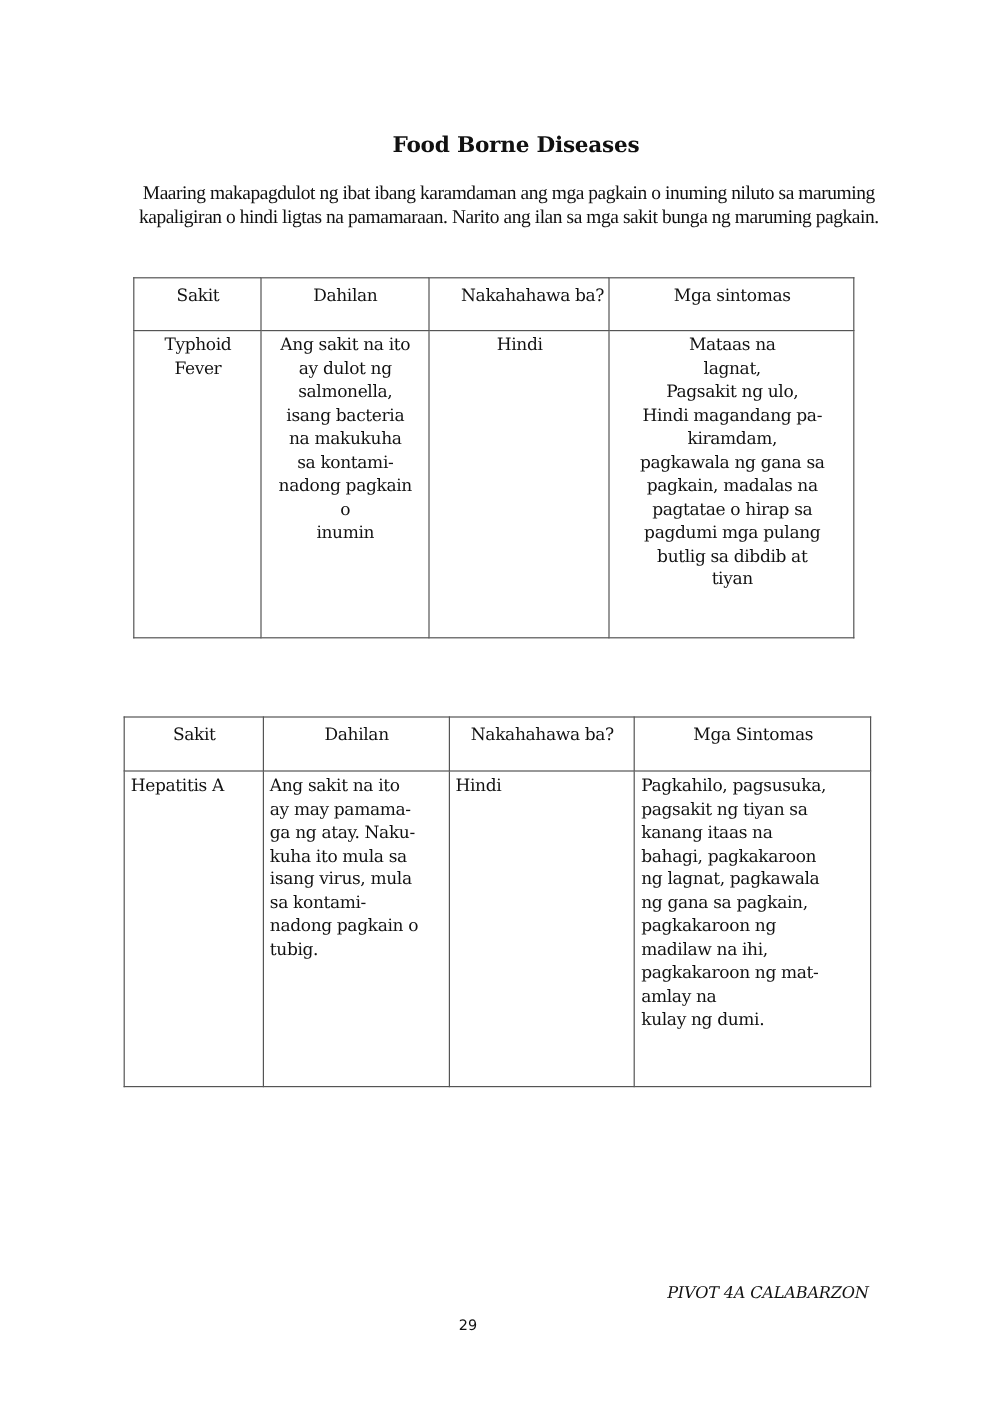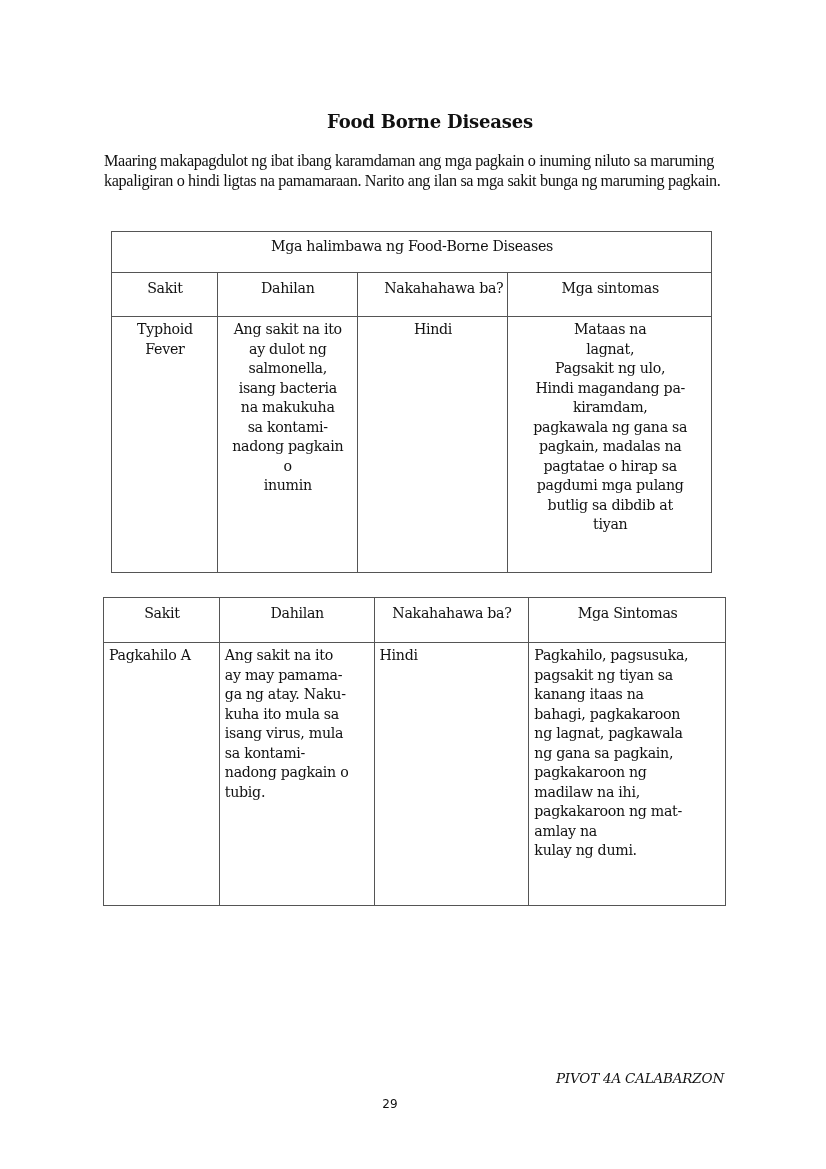--- a/index.html
+++ b/index.html
@@ -8,21 +8,21 @@
     font-family: "DejaVu Serif", serif; color: #111;
   }
   .title {
     position: absolute; left: 0; width: 860px; top: 111px;
     text-align: center; font-weight: bold; font-size: 18px;
     font-family: "DejaVu Serif", serif; letter-spacing: -0.2px;
   }
   .intro {
     position: absolute; left: 104px; top: 152px; width: 640px;
     font-size: 14.6px; line-height: 19.5px; letter-spacing: -0.35px;
-    font-family: "Liberation Serif", serif; font-size: 16.2px;
+    font-family: "Liberation Serif", serif; font-size: 16.2px; text-align: center;
   }
   table {
     position: absolute; border-collapse: collapse;
     font-family: "DejaVu Serif", serif; font-size: 14.2px; letter-spacing: -0.3px;
   }
   td, th {
     border: 1.3px solid #555; vertical-align: top;
     padding: 3px 4px 0 5px; font-weight: normal; line-height: 19.5px;
     white-space: pre-line;
   }
@@ -53,23 +53,20 @@
 <div class="intro">Maaring makapagdulot ng ibat ibang karamdaman ang mga pagkain o inuming niluto sa maruming kapaligiran o hindi ligtas na pamamaraan. Narito ang ilan sa mga sakit bunga ng maruming pagkain.</div>
 
 <table id="t1">
   <colgroup>
     <col style="width:106px">
       <col style="width:140px">
       <col style="width:151px">
       <col style="width:204px">
   </colgroup>
   <tbody>
-      <tr>
-    <td colspan="4" class="caption-cell">Mga halimbawa ng Food-Borne Diseases</td>
-  </tr>
   <tr class="hdr">
     <th>Sakit</th>
     <th>Dahilan</th>
     <th style="text-align:right;padding-left:6px">Nakahahawa ba?</th>
     <th>Mga sintomas</th>
   </tr>
   <tr class="r1">
     <td>Typhoid
 Fever</td>
     <td>Ang sakit na ito
@@ -105,21 +102,21 @@
       <col style="width:197px">
   </colgroup>
   <tbody>
       <tr class="hdr">
     <th>Sakit</th>
     <th>Dahilan</th>
     <th>Nakahahawa ba?</th>
     <th>Mga Sintomas</th>
   </tr>
   <tr class="r2">
-    <td>Pagkahilo A</td>
+    <td>Hepatitis A</td>
     <td>Ang sakit na ito
 ay may pamama-
 ga ng atay. Naku-
 kuha ito mula sa
 isang virus, mula
 sa kontami-
 nadong pagkain o
 tubig.</td>
     <td>Hindi</td>
     <td>Pagkahilo, pagsusuka,

